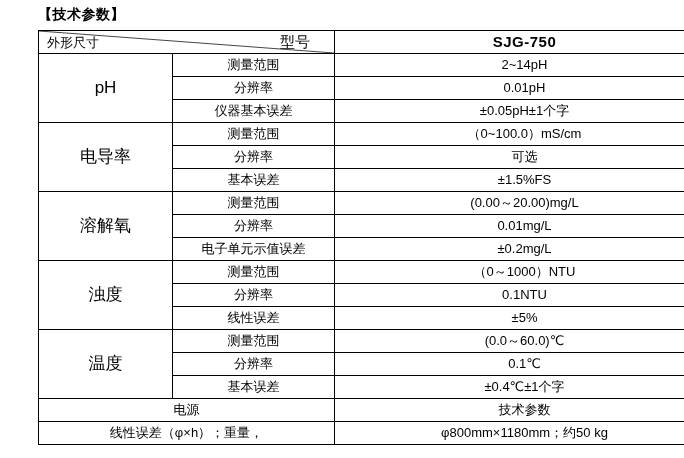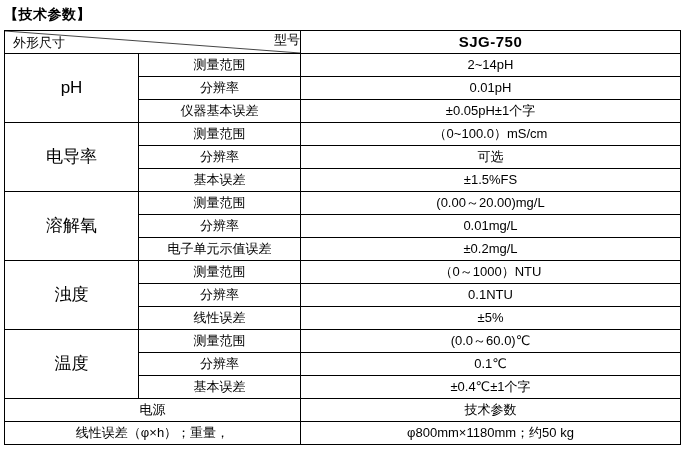--- a/index.html
+++ b/index.html
@@ -12,20 +12,21 @@
     height: 458px;
     font-family: "Liberation Sans", "DejaVu Sans", sans-serif;
     color: #000000;
     overflow: hidden;
   }
   .page {
     position: relative;
     width: 684px;
     height: 458px;
     box-sizing: border-box;
+    padding-left: 34px;
   }
   .doc-title {
     font-size: 14px;
     font-weight: bold;
     padding: 6px 0 6px 4px;
     letter-spacing: 0.5px;
     color: #000;
   }
   table.spec {
     border-collapse: collapse;
@@ -54,22 +55,22 @@
     height: 46px;
   }
   td.hdr-diag .diag-line {
     position: absolute;
     left: 0; top: 0;
     width: 100%; height: 100%;
   }
   td.hdr-diag .lbl-model {
     position: absolute;
     top: 2px;
-    right: 0;
-    font-size: 13px;
+    right: 24px;
+    font-size: 15px;
   }
   td.hdr-diag .lbl-param {
     position: absolute;
     bottom: 2px;
     left: 8px;
     font-size: 13px;
   }
   td.hdr-model {
     font-size: 15px;
     font-weight: bold;

